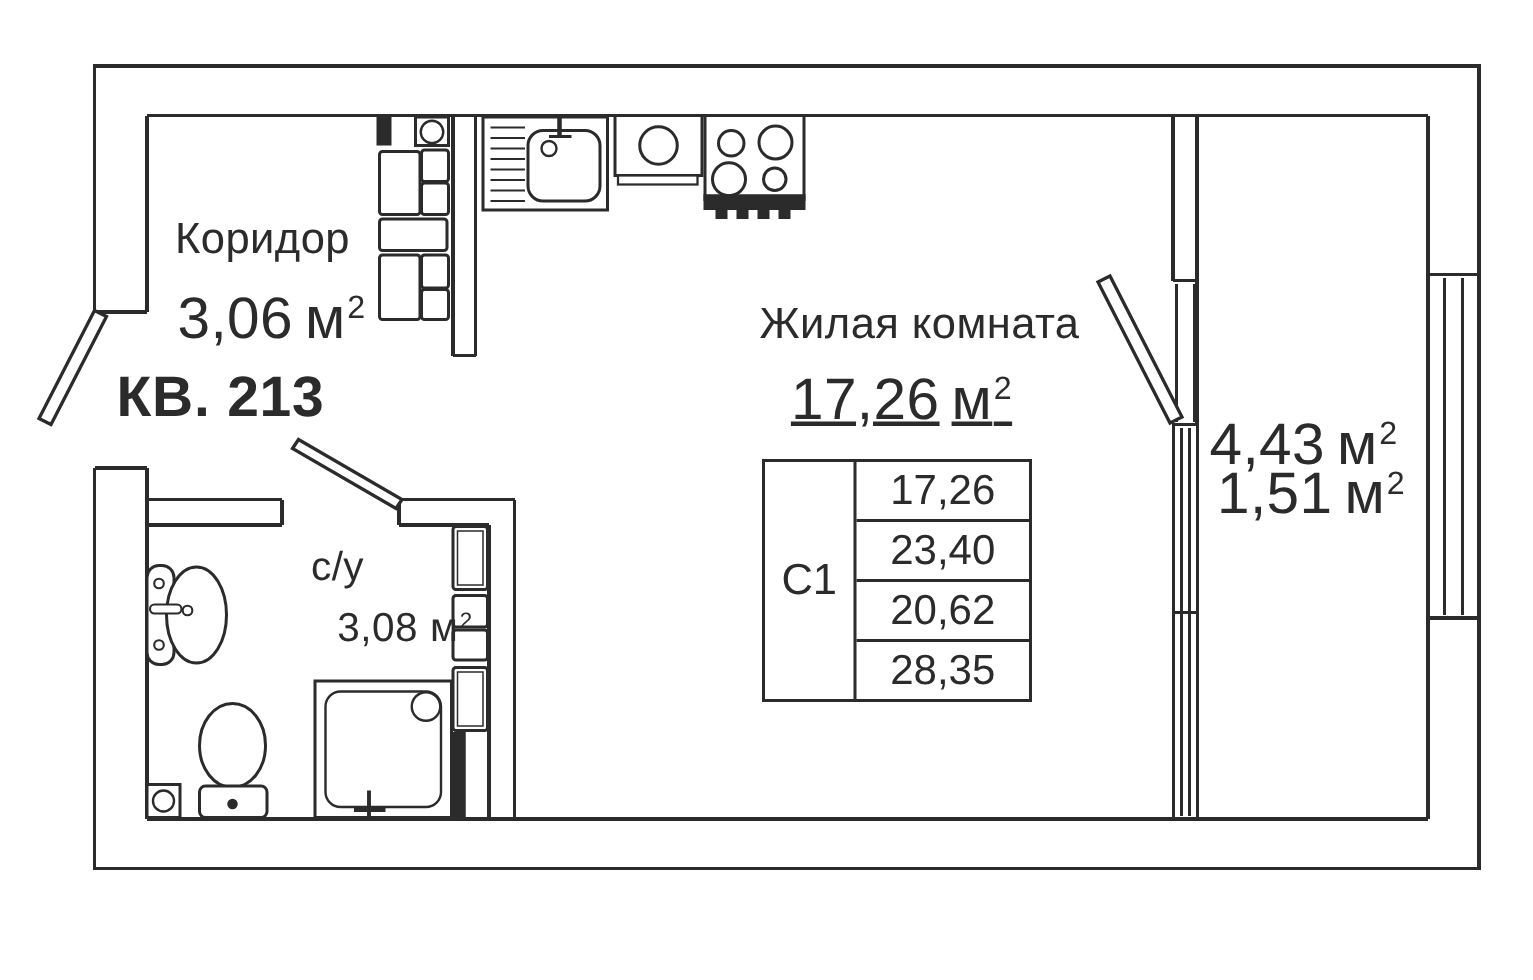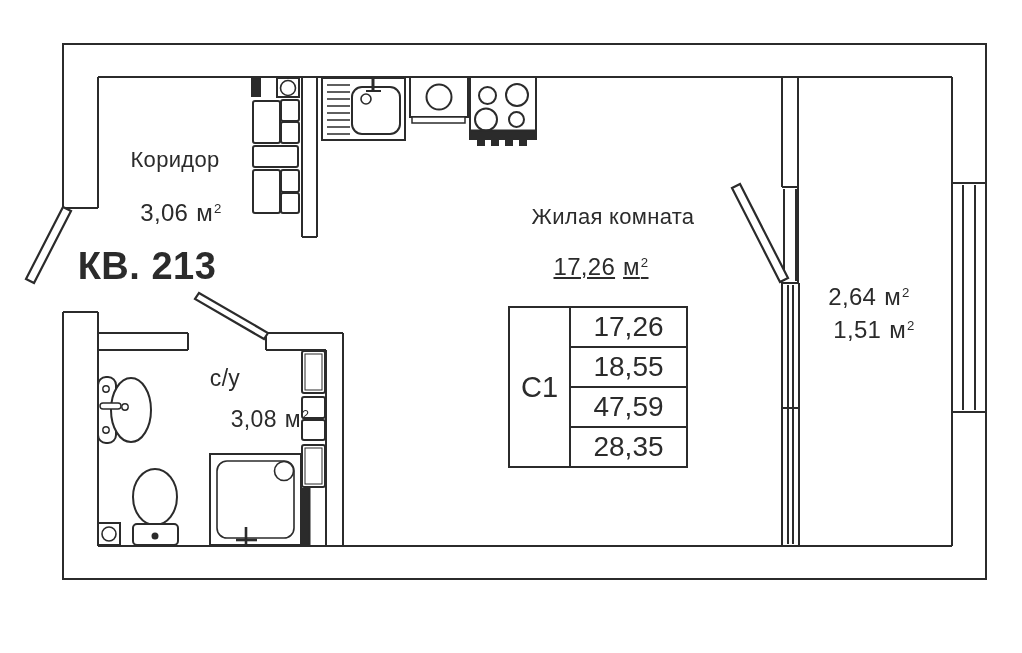--- a/index.html
+++ b/index.html
@@ -4,23 +4,23 @@
 <style>
   html,body{margin:0;padding:0;}
   body{
     width:1022px;height:653px;background:#ffffff;
     font-family:"Liberation Sans","DejaVu Sans",sans-serif;
     color:#2b2b2b;overflow:hidden;position:relative;
   }
   .plan-stage{position:absolute;left:0;top:0;width:1022px;height:653px;}
   .plan-svg{position:absolute;left:0;top:0;}
   .label{position:absolute;transform:translate(-50%,-50%);white-space:nowrap;letter-spacing:.3px;}
-  .room-name{font-size:22px;}
-  .room-area{font-size:24px;}
-  .small{font-size:23px;}
+  .room-name{font-size:29px;}
+  .room-area{font-size:39px;}
+  .small{font-size:27px;}
   .apt{font-size:38px;font-weight:bold;letter-spacing:.5px;}
   .unit{margin-left:8px;}
   .sup{font-size:.55em;position:relative;top:-.6em;margin-left:1px;}
   .spec-table{
     position:absolute;left:508px;top:306px;width:180px;height:162px;
     display:flex;border:2.5px solid #2b2b2b;box-sizing:border-box;background:#fff;
   }
   .spec-type{width:59px;border-right:2px solid #2b2b2b;display:flex;align-items:center;justify-content:center;font-size:29px;}
   .spec-values{flex:1;display:flex;flex-direction:column;}
   .spec-row{flex:1;display:flex;align-items:center;justify-content:center;font-size:28px;border-bottom:2px solid #2b2b2b;}
@@ -163,29 +163,29 @@
   <div class="label room-area" style="left:601px;top:267px;text-decoration:underline;">
     <span>17,26</span><span class="unit">м</span><span class="sup">2</span>
   </div>
 
   <div class="label small" style="left:225px;top:378px;">с/у</div>
   <div class="label small" style="left:234px;top:419px;margin-left:36px;">
     <span>3,08</span><span class="unit">м</span><span class="sup">2</span>
   </div>
 
   <div class="label room-area" style="left:869px;top:297px;">
-    <span>2,64</span><span class="unit">м</span><span class="sup">2</span>
+    <span>4,43</span><span class="unit">м</span><span class="sup">2</span>
   </div>
   <div class="label room-area" style="left:874px;top:330px;">
     <span>1,51</span><span class="unit">м</span><span class="sup">2</span>
   </div>
 
   <div class="spec-table">
     <div class="spec-type">С1</div>
     <div class="spec-values">
       <div class="spec-row">17,26</div>
-      <div class="spec-row">18,55</div>
-      <div class="spec-row">47,59</div>
+      <div class="spec-row">23,40</div>
+      <div class="spec-row">20,62</div>
       <div class="spec-row">28,35</div>
     </div>
   </div>
 
 </div>
 
 </body></html>

